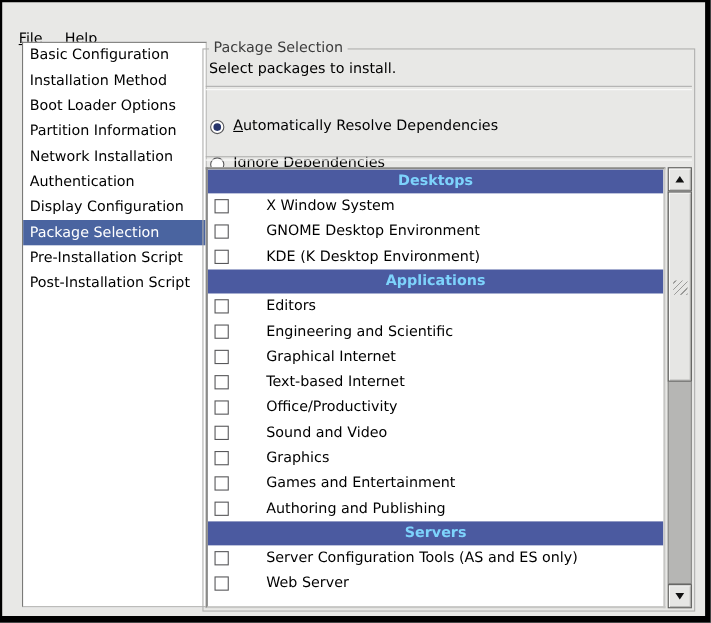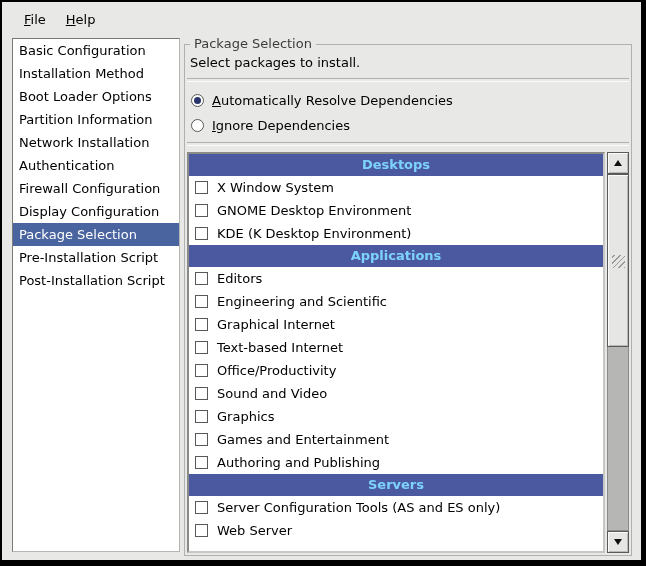--- a/index.html
+++ b/index.html
@@ -5,57 +5,57 @@
   html,body{margin:0;padding:0;background:#000;}
   .window{
     position:relative; box-sizing:border-box;
     width:646px; height:566px;
     border:solid #000; border-width:2px 5px 6px 2px;
     background:#e8e8e6;
     font-family:"DejaVu Sans","Liberation Sans",sans-serif;
     font-size:13px; color:#000; overflow:hidden;
   }
   
-  .menubar{position:absolute; left:0; top:0; right:0; height:34px;
-    display:flex; align-items:center; padding-left:12px;}
+  .menubar{position:absolute; left:0; top:16px; right:0; height:34px;
+    display:flex; align-items:center; padding-left:5px;}
   .menu-item{padding:7px 10px; cursor:default;}
   .menu-item u, .radio-label u{text-decoration:underline;}
   
-  .sidebar{position:absolute; left:10px; top:36px; width:168px; height:514px;
+  .sidebar{position:absolute; left:18px; top:36px; width:168px; height:514px;
     box-sizing:border-box; background:#fff;
     border:1px solid #7a7a78; border-right-color:#b5b5b3; border-bottom-color:#b5b5b3;
     overflow:hidden;}
   .side-item{height:23px; line-height:23px; padding-left:6px; white-space:nowrap; cursor:default;}
   .side-item.selected{color:#fff;}
   
   .frame{position:absolute; left:182px; top:42px; width:448px; height:512px;
     box-sizing:border-box; border:1px solid #b0b0ae;}
   .frame-label{position:absolute; top:-9px; left:5px; padding:0 4px;
     background:#e8e8e6; color:#3c3c3c;}
   .instruction{position:absolute; top:10px; left:5px;}
   .sep{position:absolute; left:2px; right:2px; height:2px;
     border-top:1px solid #b0b0ae; border-bottom:1px solid #fbfbfa;}
   .sep1{top:33px;} .sep2{top:97px;}
   .radios{position:absolute; top:43px; left:4px; right:4px;}
-  .radio-row{display:flex; align-items:center; height:25px; cursor:default;}
+  .radio-row{display:flex; align-items:flex-end; height:25px; cursor:default;margin-top:9px;}
   .radio{width:13px; height:13px; border-radius:50%; box-sizing:border-box;
     border:1px solid #58585a; background:#fff; margin:0 8px 0 2px; position:relative; flex:none;}
   .radio.on::after{content:""; position:absolute; left:2px; top:2px; width:7px; height:7px;
     border-radius:50%; background:#27356b;}
   
   .scrolled{position:absolute; top:107px; left:2px; width:442px; height:401px;}
   .viewport{position:absolute; left:0; top:0; width:418px; height:401px;
     box-sizing:border-box; background:#fff; overflow:hidden;
     border:2px solid; border-color:#8a8a88 #c6c6c4 #c6c6c4 #8a8a88;}
   .group-header{height:22px; line-height:22px; color:#7dd3fc; font-weight:bold;
     text-align:center; cursor:default;}
   .pkg-row{display:flex; align-items:center; height:23px; background:#fff; cursor:default;}
   .checkbox{width:13px; height:13px; box-sizing:border-box; border:1px solid #58585a;
     background:#fff; margin:0 9px 0 6px; flex:none;}
-  .pkg-label{white-space:nowrap;}
+  .pkg-label{white-space:nowrap;margin-left:25px;}
   
   .scrollbar{position:absolute; right:0; top:0; width:22px; height:401px;}
   .sb-trough{position:absolute; left:0; top:22px; width:22px; height:357px;
     box-sizing:border-box; background:#b6b6b4; border:1px solid #8a8a88;}
   .sb-btn{position:absolute; left:0; width:22px; height:22px; box-sizing:border-box;
     background:#e6e6e4; border:1px solid #5a5a58;
     box-shadow:inset 1px 1px 0 #fbfbfa, inset -1px -1px 0 #b8b8b6;
     display:flex; align-items:center; justify-content:center;}
   .sb-up{top:0;} .sb-down{bottom:0;}
   .arrow-up{width:0; height:0; border-left:4px solid transparent;
@@ -78,21 +78,20 @@
       <div class="menu-item"><u>H</u><span>elp</span></div>
     </div>
 
   <div class="sidebar">
       <div class="side-item">Basic Configuration</div>
       <div class="side-item">Installation Method</div>
       <div class="side-item">Boot Loader Options</div>
       <div class="side-item">Partition Information</div>
       <div class="side-item">Network Installation</div>
       <div class="side-item">Authentication</div>
-      <div class="side-item">Firewall Configuration</div>
       <div class="side-item">Display Configuration</div>
       <div class="side-item selected" style="background: rgb(74, 100, 160);">Package Selection</div>
       <div class="side-item">Pre-Installation Script</div>
       <div class="side-item">Post-Installation Script</div>
     </div>
 
   <div class="frame">
     <span class="frame-label">Package Selection</span>
     <div class="instruction">Select packages to install.</div>
     <div class="sep sep1"></div>

